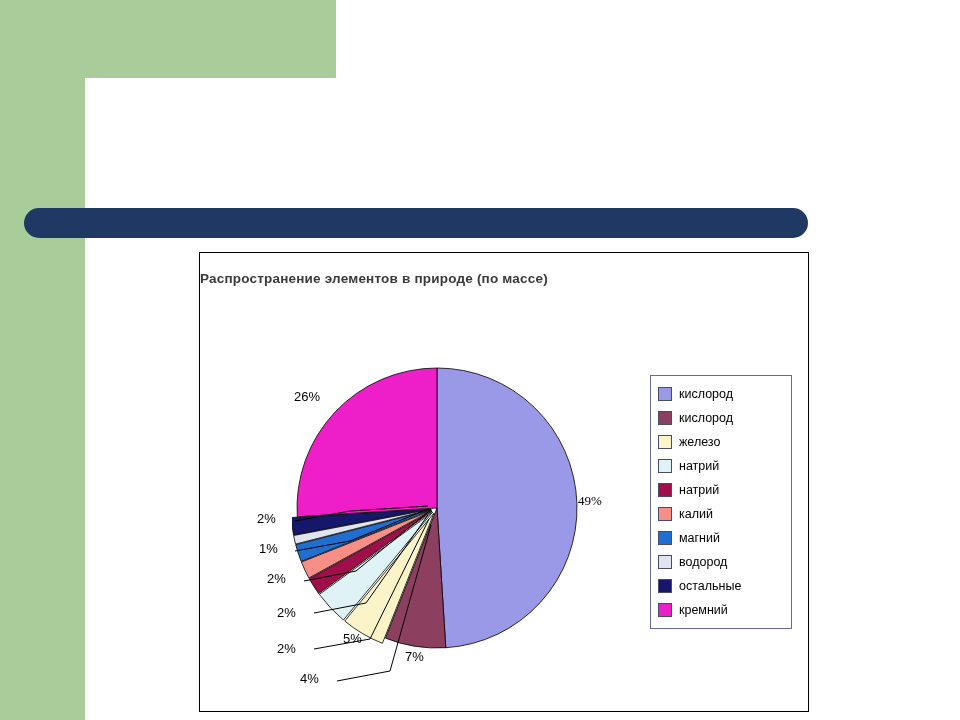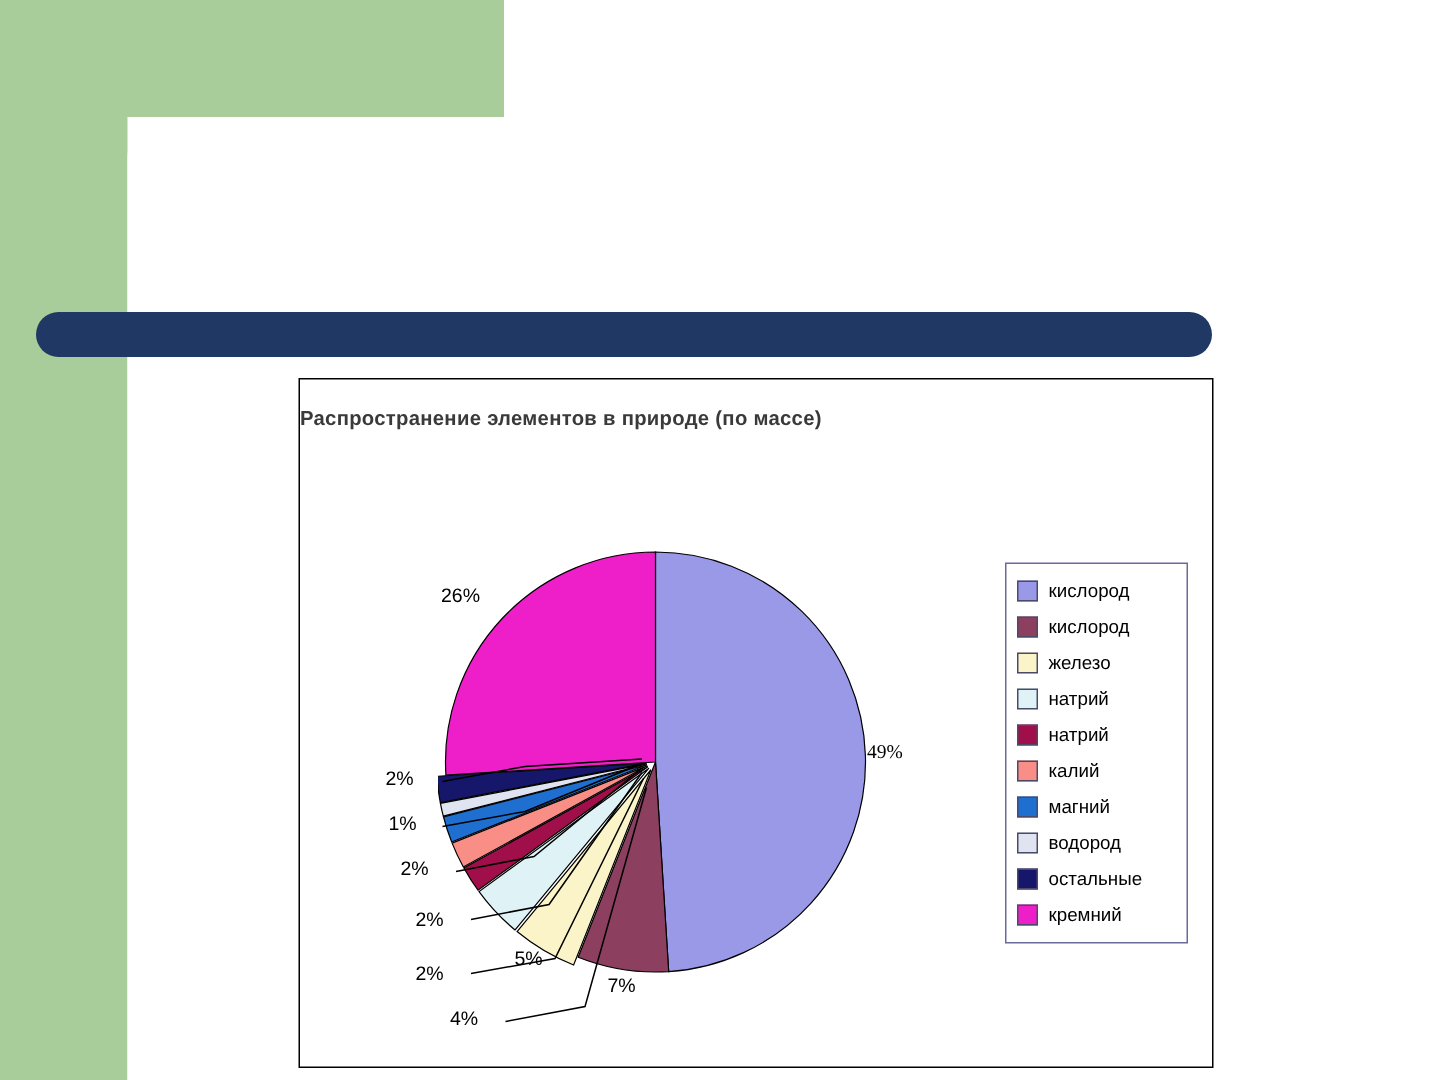--- a/index.html
+++ b/index.html
@@ -108,21 +108,21 @@
     font-size: 13px;
     color: #000000;
     white-space: nowrap;
   }
 
   
   .legend {
     position: absolute;
     right: 16px;
     top: 122px;
-    width: 122px;
+    width: 142px;
     border: 1px solid #6a6a9a;
     background: #ffffff;
     padding: 6px 6px 6px 7px;
     box-sizing: border-box;
   }
   .legend-row {
     display: flex;
     align-items: center;
     height: 24px;
   }

